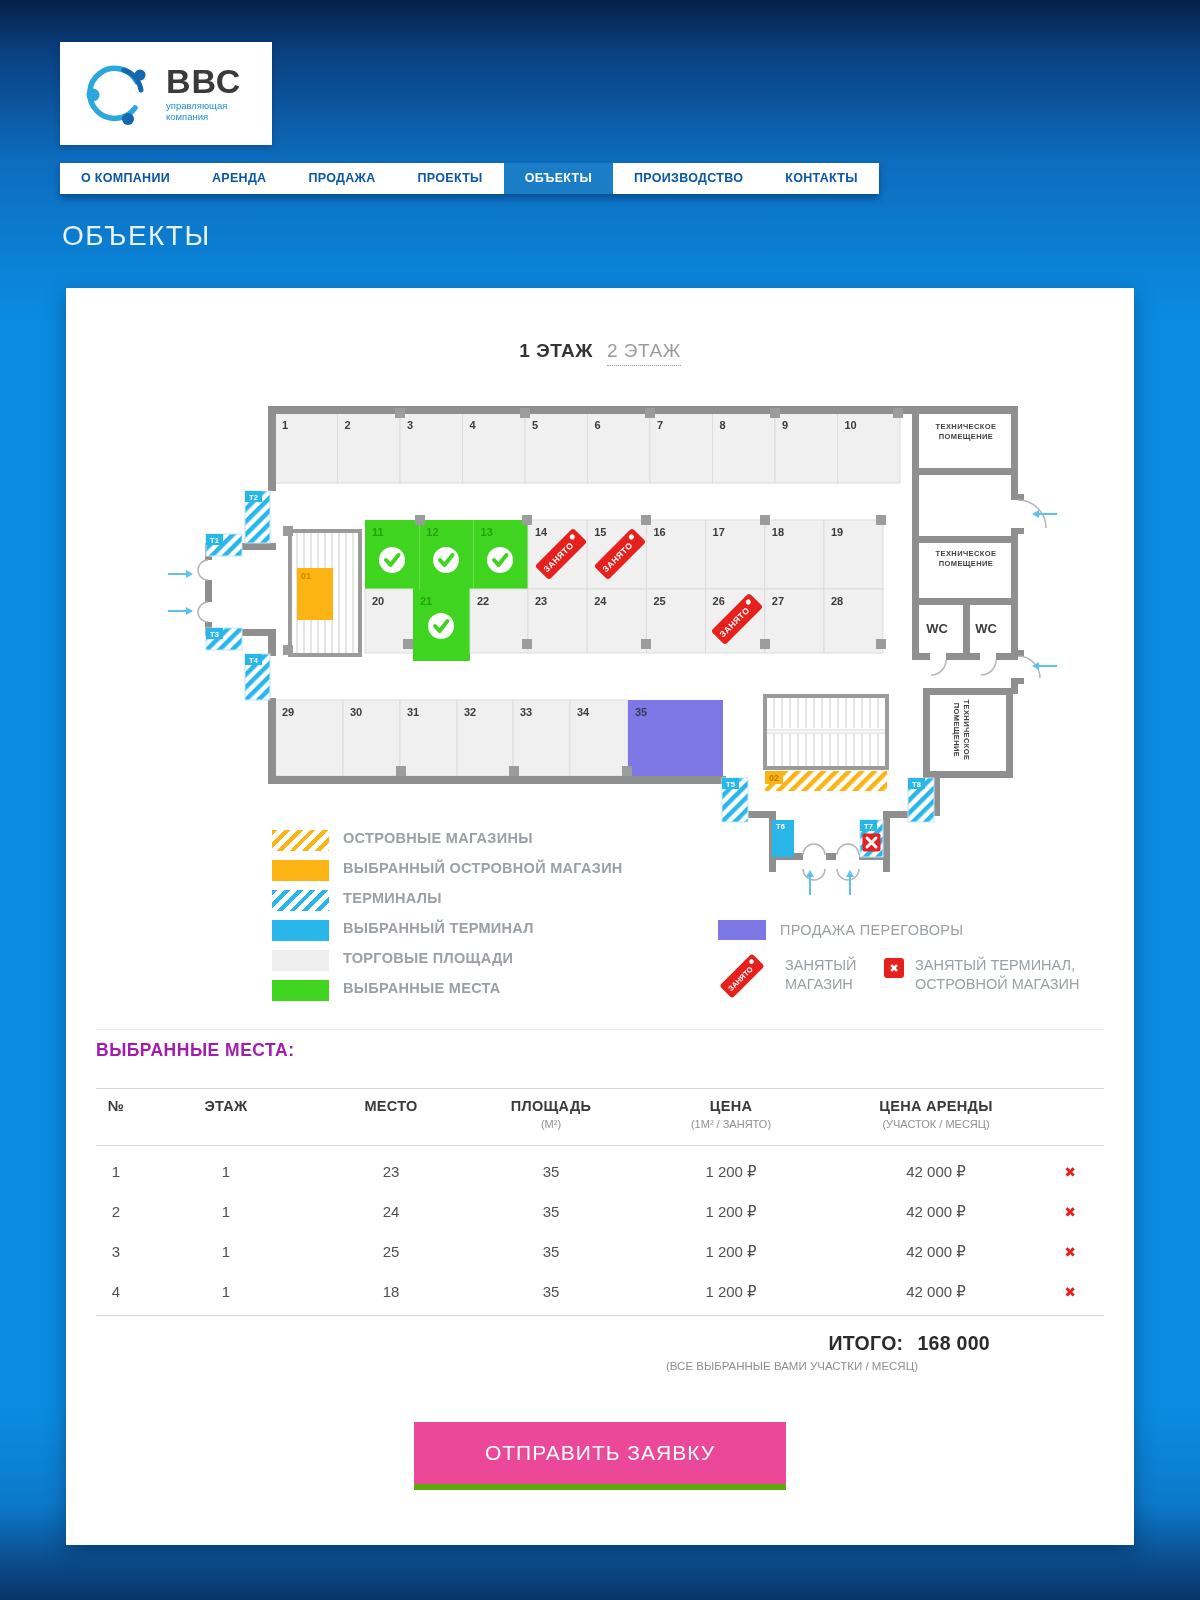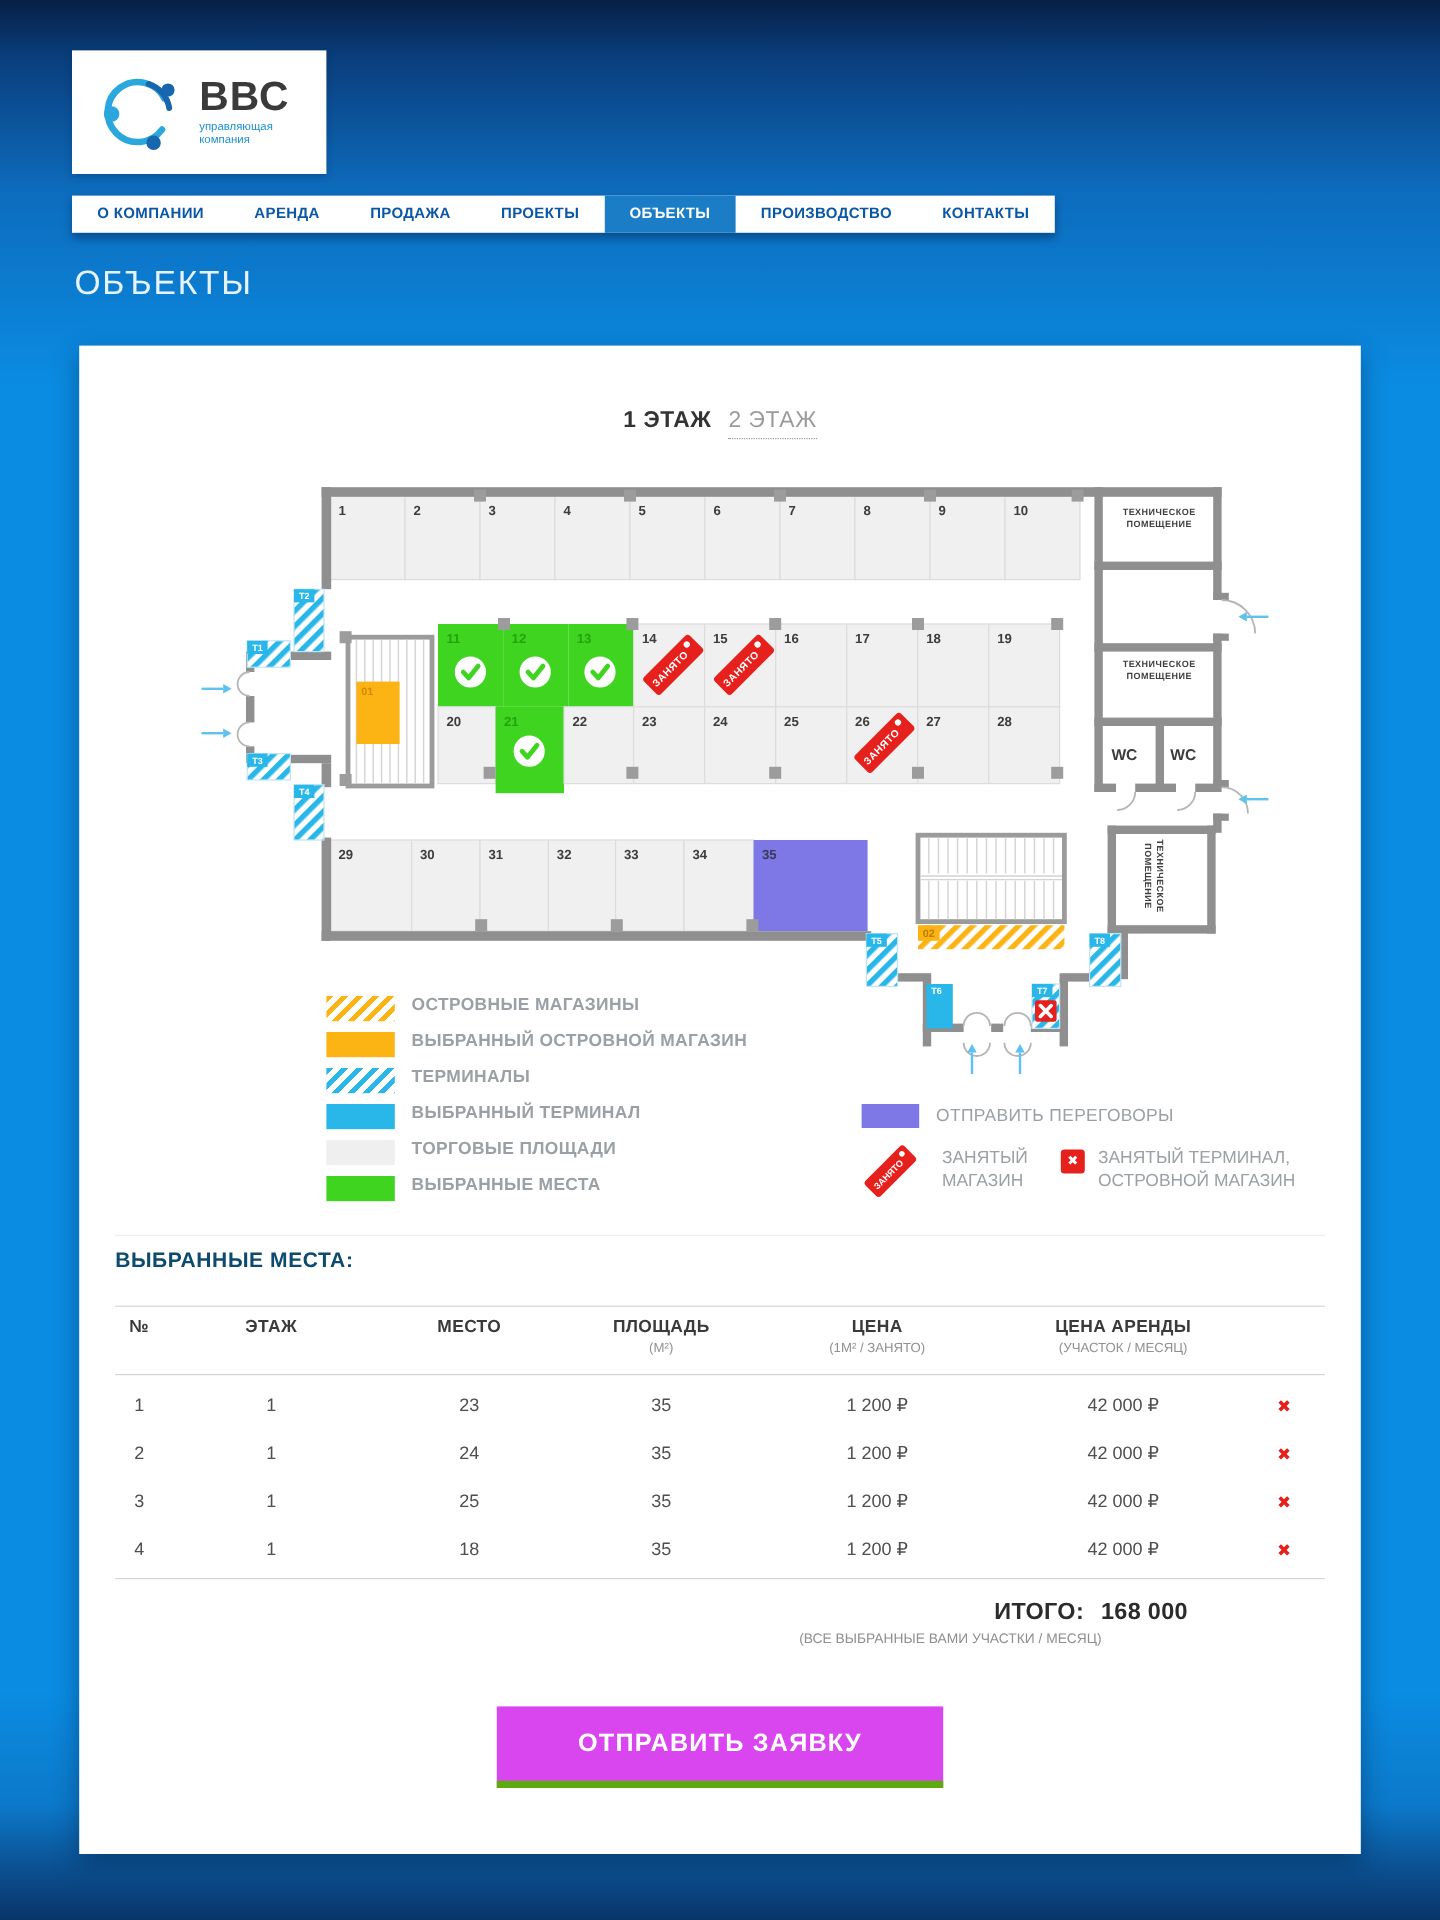--- a/index.html
+++ b/index.html
@@ -35,35 +35,35 @@
   .sw-green{background:#3fd41f;}
   .lg-label{font-size:14.5px;color:#9aa0a5;letter-spacing:.3px;white-space:nowrap;}
   .lg-purple{position:absolute;left:652px;top:632px;display:flex;align-items:center;}
   .lg-purple .swp{width:48px;height:20px;background:#7e78e7;margin-right:14px;}
   .lg-tag-icon{position:absolute;left:648px;top:660px;}
   .lg-tag-label{position:absolute;left:719px;top:668px;font-size:14.5px;color:#9aa0a5;line-height:19px;}
   .lg-x-chip{position:absolute;left:818px;top:670px;width:20px;height:20px;background:#e6201d;border-radius:3px;color:#fff;font-size:11px;font-weight:bold;text-align:center;line-height:20px;}
   .lg-x-label{position:absolute;left:849px;top:668px;font-size:14.5px;color:#9aa0a5;line-height:19px;white-space:nowrap;}
   
   .sec-hr{position:absolute;left:30px;right:30px;top:741px;border-top:1px solid #ececec;}
-  .sec-heading{position:absolute;left:30px;top:752px;font-size:17.5px;font-weight:bold;color:#0c4a6e;letter-spacing:.5px;}
+  .sec-heading{position:absolute;left:30px;top:752px;font-size:17.5px;font-weight:bold;color:#a21caf;letter-spacing:.5px;}
   .grid7{display:grid;grid-template-columns:40px 180px 150px 170px 190px 220px 48px;}
   .t-header{position:absolute;left:30px;right:30px;top:800px;height:56px;border-top:1px solid #d5d5d5;border-bottom:1px solid #d5d5d5;}
   .t-hcell{text-align:center;padding-top:9px;}
   .t-hmain{font-size:14.5px;font-weight:bold;color:#3a3a3a;letter-spacing:.3px;}
   .t-hsub{font-size:11px;color:#909090;margin-top:4px;}
   .t-body{position:absolute;left:30px;right:30px;top:864px;}
   .t-row{height:40px;}
   .t-cell{text-align:center;line-height:40px;font-size:15px;color:#4f4f4f;}
   .t-cell.cx{color:#e6201d;font-size:14px;cursor:pointer;font-weight:bold;}
   .t-totline{position:absolute;left:30px;right:30px;top:1027px;border-top:1px solid #d5d5d5;}
   .totals{position:absolute;right:144px;top:1044px;font-size:19.5px;font-weight:bold;color:#2b2b2b;letter-spacing:.3px;}
   .totals .tot-value{margin-left:14px;}
   .totals-note{position:absolute;right:216px;top:1072px;font-size:11.5px;color:#8f8f8f;}
-  .submit-btn{position:absolute;left:50%;transform:translateX(-50%);top:1134px;width:372px;height:68px;background:#d946ef;border:none;border-bottom:6px solid #5caa0e;color:#fff;font-size:21px;font-weight:bold;letter-spacing:1px;font-family:"Liberation Sans","DejaVu Sans",sans-serif;cursor:pointer;}
+  .submit-btn{position:absolute;left:50%;transform:translateX(-50%);top:1134px;width:372px;height:68px;background:#ec4899;border:none;border-bottom:6px solid #5caa0e;color:#fff;font-size:21px;font-weight:normal;letter-spacing:1px;font-family:"Liberation Sans","DejaVu Sans",sans-serif;cursor:pointer;}
 </style>
 </head>
 <body>
 
 <div class="logo-box">
   <svg class="logo-icon" width="72" height="72" viewBox="0 0 72 72">
     <path d="M 55,24 A 25,25 0 1 0 53,50" fill="none" stroke="#2aa7dd" stroke-width="5.5" stroke-linecap="round"></path>
     <path d="M 42,12 A 25,25 0 0 1 59,32" fill="none" stroke="#1767ae" stroke-width="5" stroke-linecap="round"></path>
     <circle cx="58" cy="17" r="5.5" fill="#1767ae"></circle>
     <circle cx="11" cy="37" r="6.5" fill="#2aa7dd"></circle>
@@ -472,21 +472,21 @@
         <span class="lg-label">ТОРГОВЫЕ ПЛОЩАДИ</span>
       </div>
       <div class="lg-item">
         <span class="sw sw-green"></span>
         <span class="lg-label">ВЫБРАННЫЕ МЕСТА</span>
       </div>
     </div>
 
   <div class="lg-purple">
     <span class="swp"></span>
-    <span class="lg-label">ОТПРАВИТЬ ПЕРЕГОВОРЫ</span>
+    <span class="lg-label">ПРОДАЖА ПЕРЕГОВОРЫ</span>
   </div>
 
   <svg class="lg-tag-icon" width="56" height="56" viewBox="-28 -28 56 56">
     <g transform="rotate(-45)">
       <rect x="-23" y="-9" width="46" height="18" rx="3" fill="#e6201d"></rect>
       <circle cx="17" cy="-3.5" r="2.3" fill="#fff"></circle>
       <text x="-3" y="3.5" font-size="7.5" font-weight="bold" fill="#fff" text-anchor="middle" font-family="Liberation Sans, DejaVu Sans, sans-serif">ЗАНЯТО</text>
     </g>
   </svg>
   <div class="lg-tag-label">

